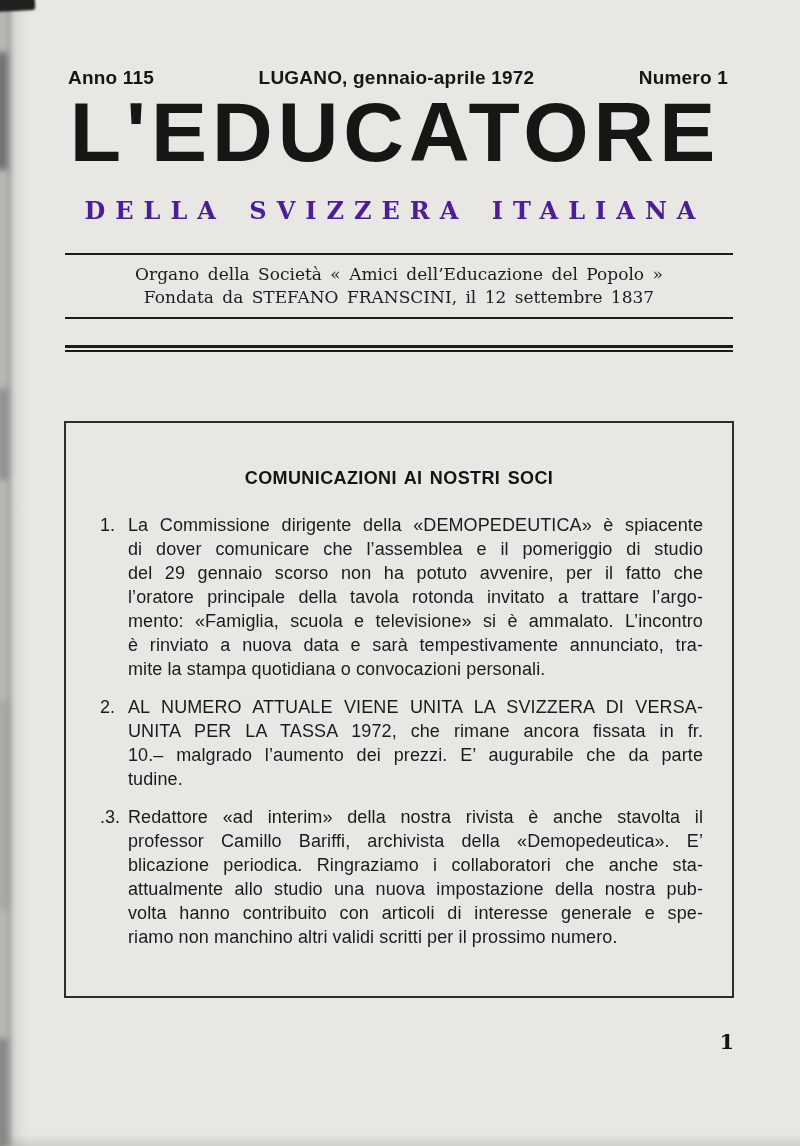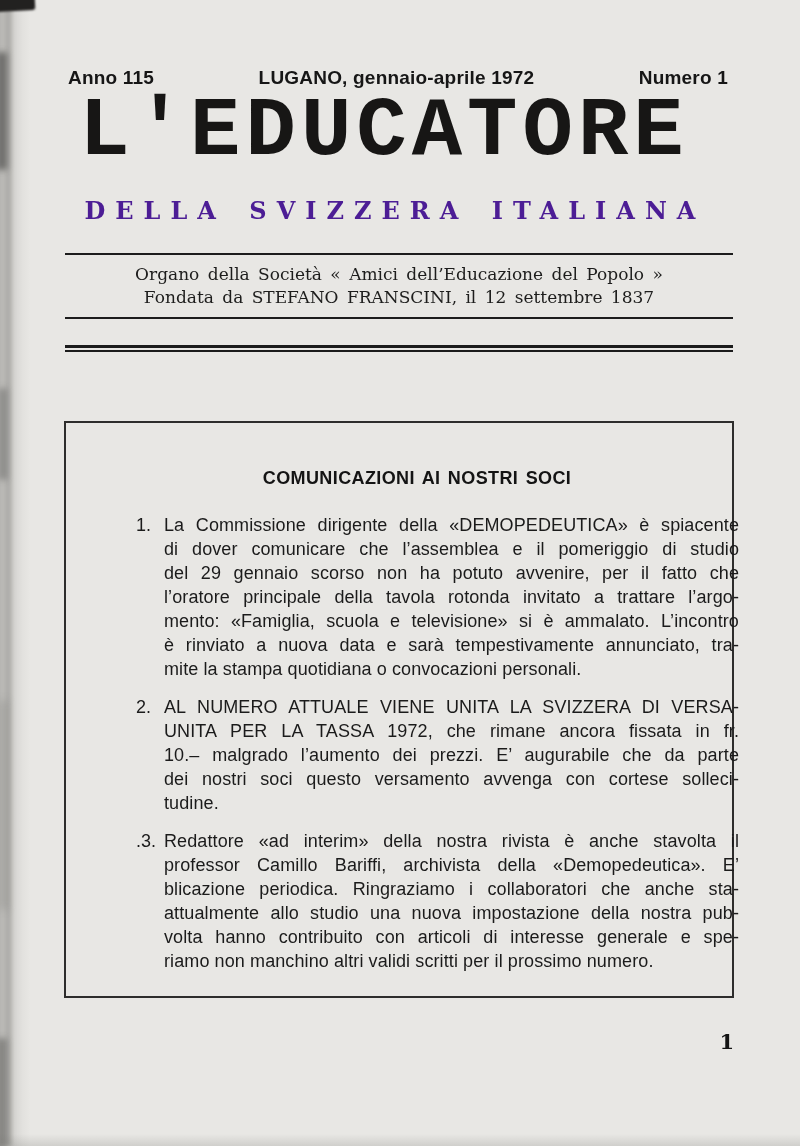--- a/index.html
+++ b/index.html
@@ -34,22 +34,22 @@
     background:linear-gradient(180deg,rgba(110,110,106,0) 0%,rgba(110,110,106,0.20) 100%);
   }
 
   
   .masthead-row {
     position:absolute; top:67px; left:68px; width:660px;
     display:flex; justify-content:space-between; align-items:center;
     font-size:19px; letter-spacing:0.2px; color:#161616;font-weight:bold;
   }
   .title {
-    position:absolute; top:88px; left:44px; width:680px; margin:0;
-    font-family:Liberation Mono, monospace; font-weight:bold;
+    position:absolute; top:88px; left:55px; width:680px; margin:0;
+    font-family:Liberation Sans, sans-serif; font-weight:bold;
     font-size:84px; line-height:88px; letter-spacing:5px;
     text-align:center; white-space:nowrap; color:#171615;
   }
   .subtitle {
     position:absolute; top:195px; left:55px; width:680px;
     font-family:"DejaVu Serif", serif; font-weight:bold;
     font-size:24px; line-height:32px; letter-spacing:10px; word-spacing:5px;
     text-align:center; white-space:nowrap; color:#4c1d95;
   }
 
@@ -64,21 +64,21 @@
 
   .motto {
     position:absolute; top:263px; left:65px; width:668px;
     text-align:center; font-family:"DejaVu Serif", serif;
     font-size:17px; line-height:23px; word-spacing:3px; color:#1d1d1c;
   }
 
   
   .notice-box {
     position:absolute; top:421px; left:64px; width:670px; height:577px;
-    border:2px solid #2e2d2c; box-sizing:border-box;padding-left:36px;
+    border:2px solid #2e2d2c; box-sizing:border-box;
   }
   .notice-heading {
     margin-top:45px; text-align:center;
     font-size:18px; font-weight:bold; letter-spacing:0.4px; word-spacing:2px;
     color:#141414;
   }
   .notice-list { margin:24px 0 0 34px; }
   .notice-item { display:flex; margin-bottom:14px; }
   .notice-num {
     flex:none; width:28px; font-size:18px; line-height:24px; color:#1b1b1b;
@@ -145,21 +145,20 @@
             <div class="pline">è rinviato a nuova data e sarà tempestivamente annunciato, tra-</div>
             <div class="pline lastline">mite la stampa quotidiana o convocazioni personali.</div>
           </div>
         </div>
         <div class="notice-item">
           <div class="notice-num">2.</div>
           <div class="notice-body">
             <div class="pline">AL NUMERO ATTUALE VIENE UNITA LA SVIZZERA DI VERSA-</div>
             <div class="pline">UNITA PER LA TASSA 1972, che rimane ancora fissata in fr.</div>
             <div class="pline">10.– malgrado l’aumento dei prezzi. E’ augurabile che da parte</div>
-            <div class="pline">dei nostri soci questo versamento avvenga con cortese solleci-</div>
             <div class="pline lastline">tudine.</div>
           </div>
         </div>
         <div class="notice-item">
           <div class="notice-num">.3.</div>
           <div class="notice-body">
             <div class="pline">Redattore «ad interim» della nostra rivista è anche stavolta il</div>
             <div class="pline">professor Camillo Bariffi, archivista della «Demopedeutica». E’</div>
             <div class="pline">blicazione periodica. Ringraziamo i collaboratori che anche sta-</div>
             <div class="pline">attualmente allo studio una nuova impostazione della nostra pub-</div>

